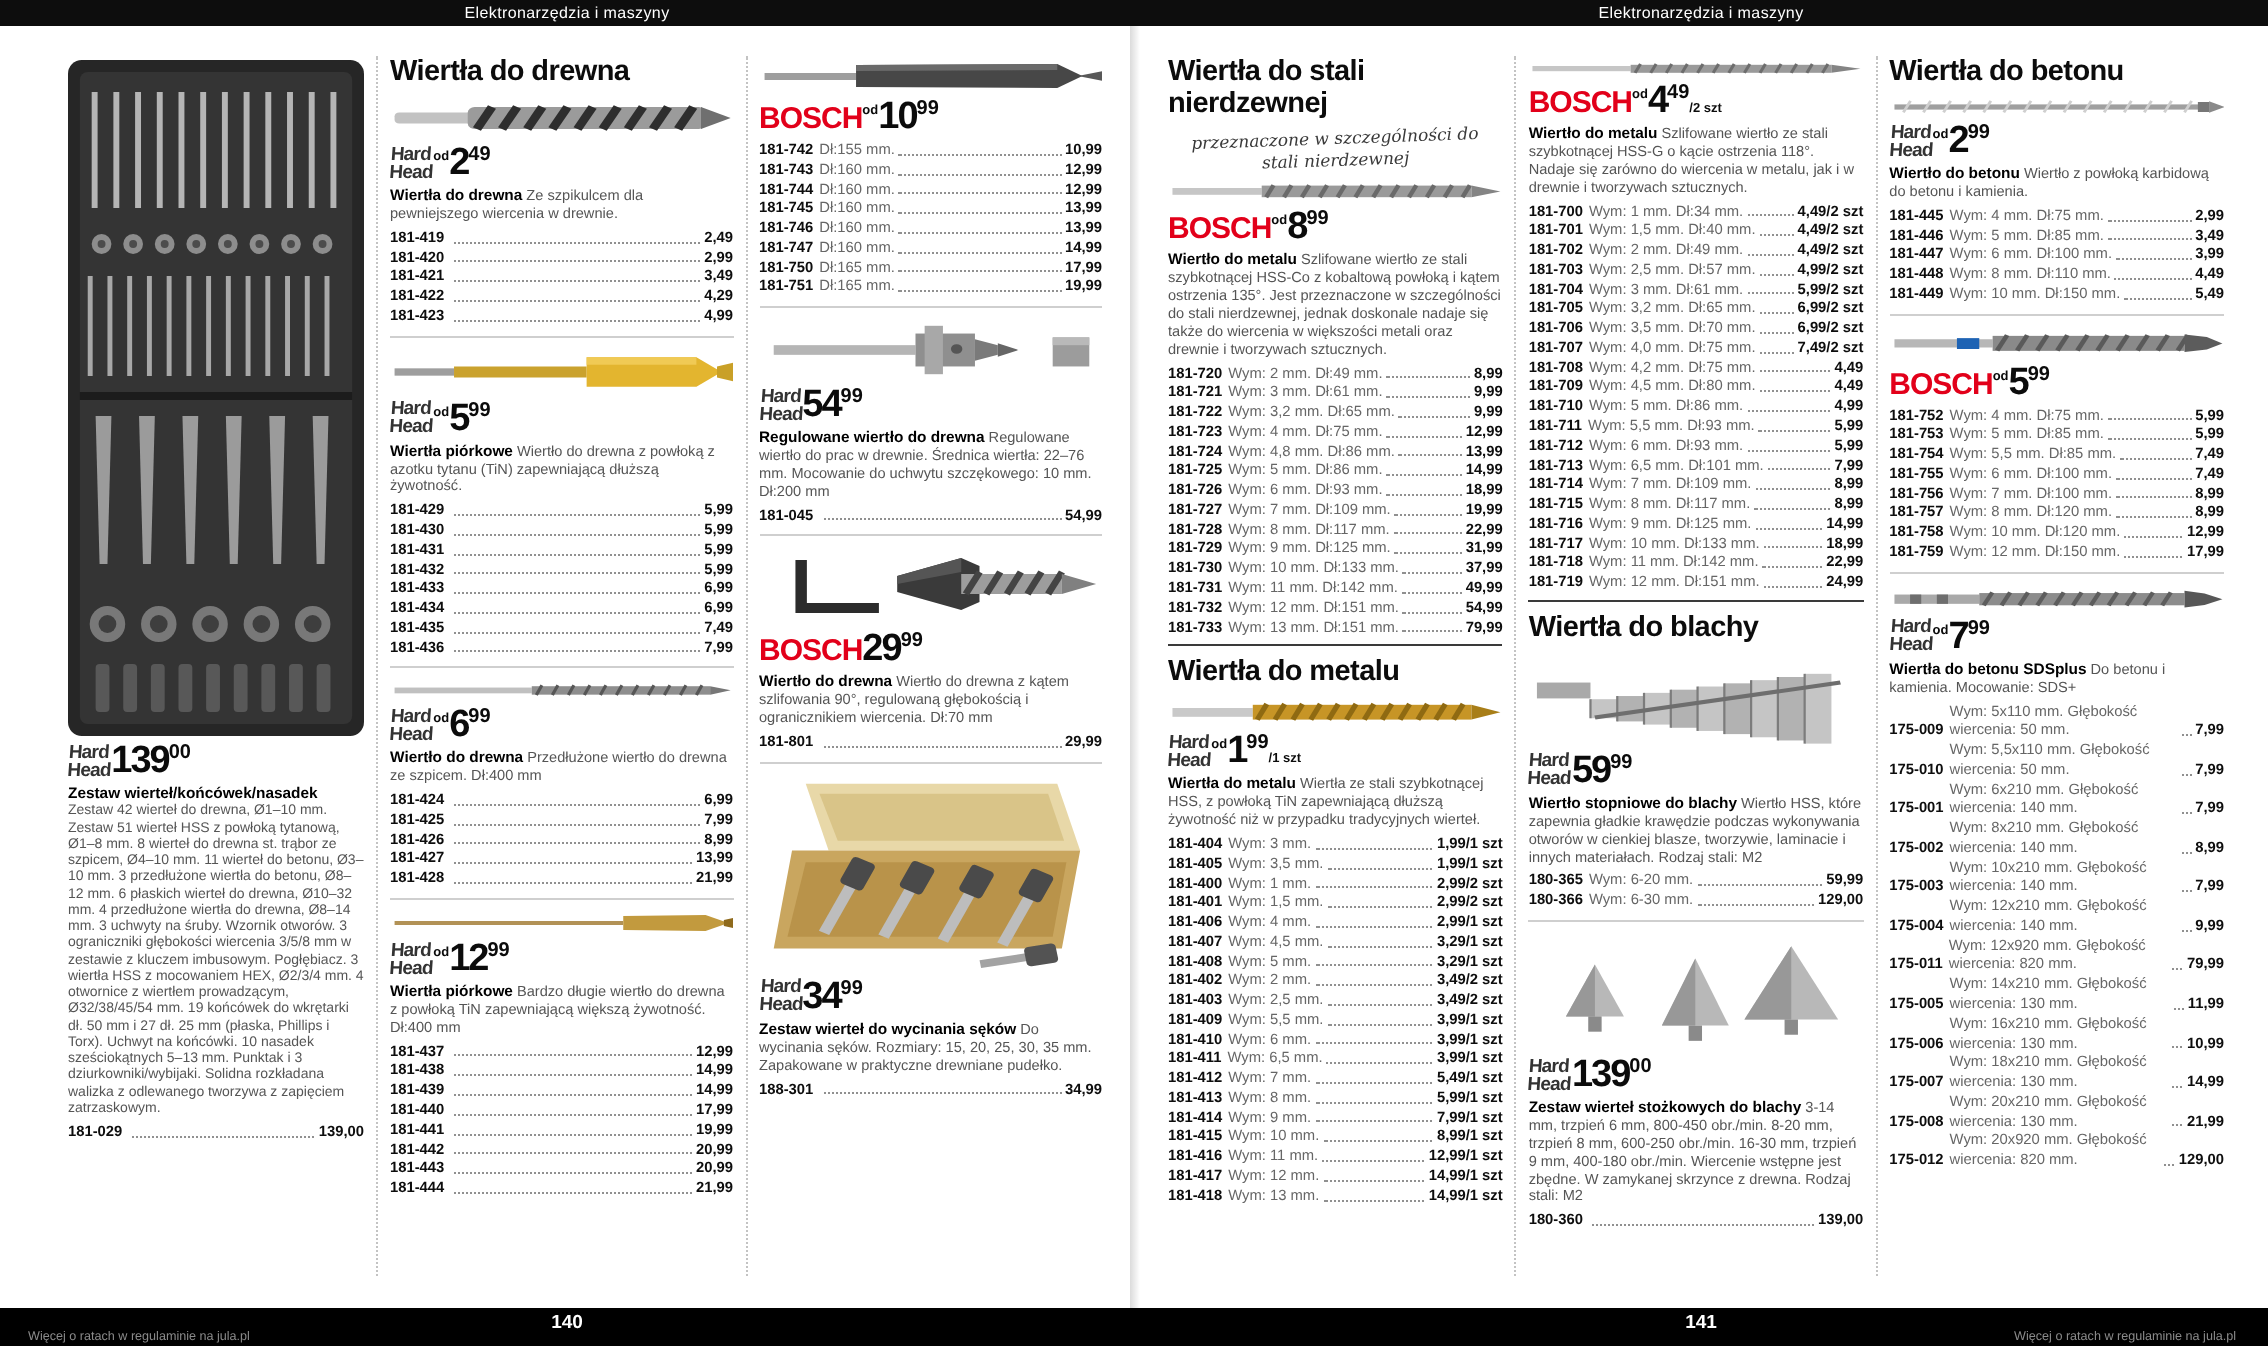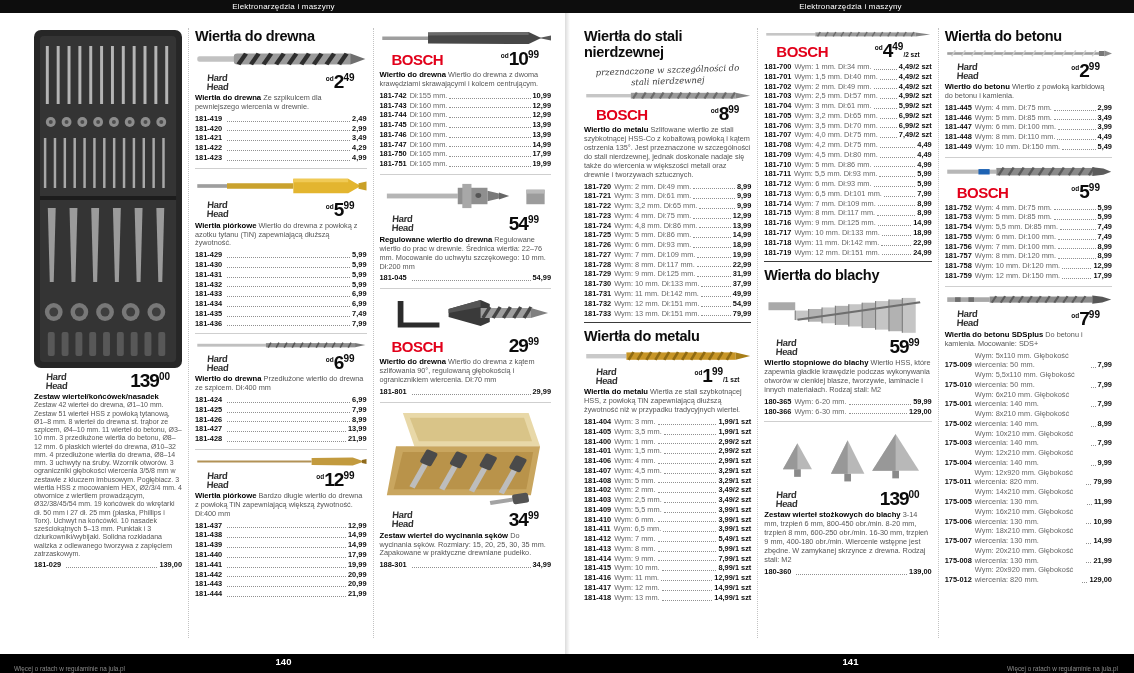--- a/index.html
+++ b/index.html
@@ -18,21 +18,21 @@
   .col.photo{flex:0 0 148px}
   .col + .col{border-left:1px dotted #c3c3c3}
   .spine{position:absolute;left:565px;top:13px;bottom:19px;width:5px;z-index:4;
          background:linear-gradient(90deg,rgba(0,0,0,.14),rgba(0,0,0,0))}
   .heading{font-size:14.5px;font-weight:bold;letter-spacing:-.3px;margin:0 0 5px;color:#0c0c0c}
   .heading.ruled{border-top:1px solid #3a3a3a;padding-top:5px;margin-top:3px}
   .block{margin-bottom:4px}
   .block.rule{border-top:1px solid #cfcfcf;padding-top:4px;margin-top:5px}
   .prodimg{margin:2px 0 3px}
   .prodimg svg{display:block}
-  .brandrow{display:flex;justify-content:space-between;align-items:flex-end;margin:1px 12px 2px}
+  .brandrow{display:flex;justify-content:flex-start;align-items:flex-end;margin:1px 0 2px}
   .hh{font-size:9.5px;font-weight:bold;line-height:.92;color:#333;letter-spacing:-.4px;transform:skewX(-4deg)}
   .bosch{font-size:15px;font-weight:bold;color:#e2001a;letter-spacing:-.5px}
   .price{white-space:nowrap;color:#0b0b0b;line-height:1}
   .price .pfx{font-size:6.5px;font-weight:bold;vertical-align:7px}
   .price .whole{font-size:19px;font-weight:bold;letter-spacing:-1px}
   .price .cents{font-size:10px;font-weight:bold;vertical-align:7px}
   .price .sfx{font-size:6.5px;font-weight:bold}
   .desc{font-size:7.3px;line-height:1.22;color:#555;margin:0 0 2px}
   .desc b{color:#000;font-size:7.7px}
   .col.photo .desc{font-size:7px;line-height:1.18}
@@ -401,21 +401,20 @@
                 <rect x="2" y="6.5" width="40" height="3.5" fill="#9e9e9e"></rect>
                 <polygon points="42,2.5 130,2 141,8 130,14 42,13.5" fill="#474747"></polygon>
                 <polygon points="42,2.5 130,2 130,5 42,5.5" fill="#6a6a6a"></polygon>
                 <polygon points="139,8 150,5.5 150,10.5" fill="#585858"></polygon>
               </svg>
             </div>
             <div class="brandrow">
               <span class="bosch">BOSCH</span>
               <span class="price"><span class="pfx">od</span><span class="whole">10</span><span class="cents">99</span><span class="sfx"></span></span>
             </div>
-            <p class="desc"><b>Wiertło do drewna</b> <span>Wiertło do drewna z dwoma krawędziami skrawającymi i kolcem centrującym.</span></p>
             <div class="rows">
               <div class="row">
                 <span class="art">181-742</span>
                 <span class="spec">Dł:155 mm.</span>
                 <span class="lead"></span>
                 <span class="rprice">10,99</span>
               </div>
               <div class="row">
                 <span class="art">181-743</span>
                 <span class="spec">Dł:160 mm.</span>
@@ -842,20 +841,21 @@
                 <line x1="118" y1="6.4" x2="120.42" y2="2" stroke="#6d6d6d" stroke-width="1.4"></line>
                 <line x1="125" y1="6.4" x2="127.42" y2="2" stroke="#6d6d6d" stroke-width="1.4"></line>
                 <line x1="132" y1="6.4" x2="134.42" y2="2" stroke="#6d6d6d" stroke-width="1.4"></line>
                 <polygon points="136,2.4 149,4.4 136,6.4" fill="#848484"></polygon>
               </svg>
             </div>
             <div class="brandrow">
               <span class="bosch">BOSCH</span>
               <span class="price"><span class="pfx">od</span><span class="whole">4</span><span class="cents">49</span><span class="sfx">/2 szt</span></span>
             </div>
+            <p class="desc"><b>Wiertło do metalu</b> <span>Szlifowane wiertło ze stali szybkotnącej HSS-G o kącie ostrzenia 118°. Nadaje się zarówno do wiercenia w metalu, jak i w drewnie i tworzywach sztucznych.</span></p>
             <div class="rows">
               <div class="row">
                 <span class="art">181-700</span>
                 <span class="spec">Wym: 1 mm. Dł:34 mm.</span>
                 <span class="lead"></span>
                 <span class="rprice">4,49/2 szt</span>
               </div>
               <div class="row">
                 <span class="art">181-701</span>
                 <span class="spec">Wym: 1,5 mm. Dł:40 mm.</span>

